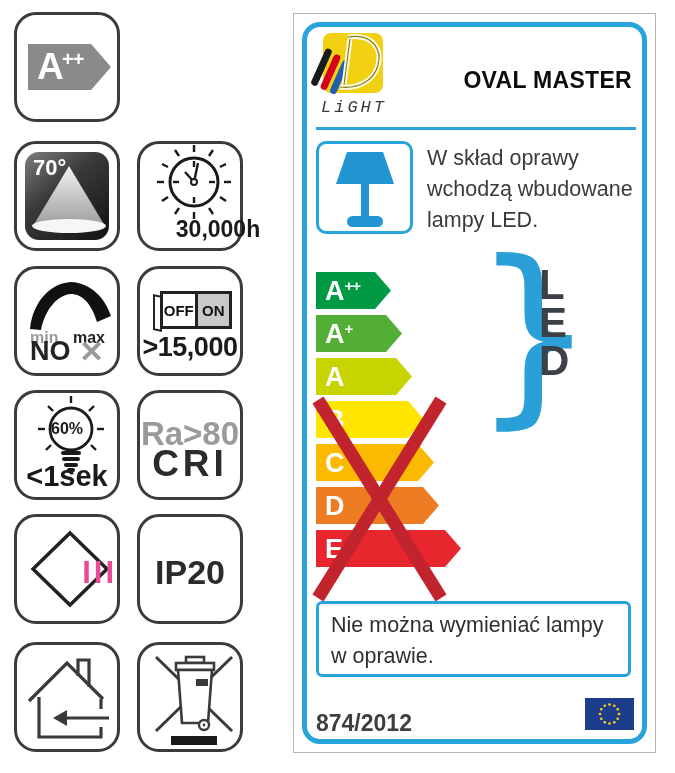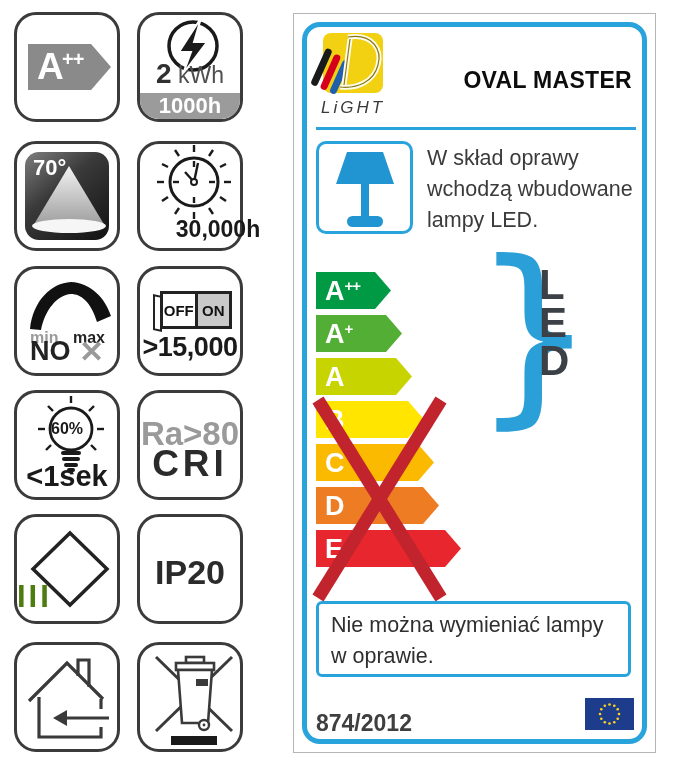--- a/index.html
+++ b/index.html
@@ -61,34 +61,34 @@
   .warmup-time{position:absolute;bottom:4px;width:100%;text-align:center;
      font-size:29px;font-weight:bold;color:#1a1a1a;}
 
   
   .cri-ra{position:absolute;top:22px;width:100%;text-align:center;color:#9a9a9a;
      font-size:33px;font-weight:bold;}
   .cri-main{position:absolute;top:50px;width:100%;text-align:center;color:#2b2b2b;
      font-size:37px;font-weight:bold;letter-spacing:4px;}
 
   
-  .p3-label{position:absolute;top:38px;width:100%;text-align:left;font-size:31px;
-     font-weight:bold;color:#4d7c0f;letter-spacing:3px;margin-top:24px;}
+  .p3-label{position:absolute;top:38px;width:100%;text-align:right;font-size:31px;
+     font-weight:bold;color:#ec4899;letter-spacing:3px;}
 
   
   .ip-label{position:absolute;top:36px;width:100%;text-align:center;font-size:34px;
      font-weight:bold;color:#2b2b2b;}
 
   
   .card-outer{position:absolute;left:293px;top:13px;width:363px;height:740px;
      border:1px solid #b5b5b5;background:#fff;box-sizing:border-box;}
   .card-inner{position:absolute;left:8px;top:8px;right:8px;bottom:8px;
      border:5px solid #29a3dc;border-radius:18px;}
   .brand-label{position:absolute;left:27px;top:84px;font-size:17px;font-style:italic;
-     letter-spacing:3px;color:#3a3a3a;}
+     letter-spacing:3px;color:#3a3a3a;font-family:Liberation Mono, monospace;}
   .card-title{position:absolute;top:53px;right:23px;font-size:23px;font-weight:600;
      color:#0d0d0d;letter-spacing:0.3px;}
   .divider{position:absolute;left:22px;top:113px;width:320px;height:3px;background:#29a3dc;}
 
   .lamp-box{position:absolute;left:22px;top:127px;width:97px;height:93px;border:3px solid #29a3dc;
      border-radius:10px;box-sizing:border-box;display:flex;align-items:center;justify-content:center;}
   .led-note{position:absolute;left:133px;top:129px;font-size:21.5px;line-height:31px;color:#3b3b3b;}
 
   .earrow{position:absolute;left:22px;height:37px;
      clip-path:polygon(0 0,calc(100% - 16px) 0,100% 50%,calc(100% - 16px) 100%,0 100%);}
@@ -116,31 +116,20 @@
 
 <div class="stage">
 
   <div class="tile c1 r1">
     <div class="eclass-arrow">
       <span class="big">A</span>
       <span class="sup2">++</span>
     </div>
   </div>
 
-  <div class="tile c2 r1 tile-consumption">
-    <svg width="106" height="58" viewBox="0 0 106 58">
-      <circle cx="53" cy="31" r="24" fill="none" stroke="#1a1a1a" stroke-width="3.5"></circle>
-      <path d="M61 3 L39 37 L51 37 L43 59 L67 27 L54 27 Z" fill="#1a1a1a" stroke="#fff" stroke-width="2"></path>
-    </svg>
-    <div class="kwh-row">
-      <span class="v">2</span>
-      <span class="u">kWh</span>
-    </div>
-    <div class="kwh-band">1000h</div>
-  </div>
 
   <div class="tile c1 r2">
     <div class="beam-box">
       <span class="beam-angle-label">70°</span>
       <svg width="88" height="94" viewBox="0 0 88 94">
         <defs>
           <linearGradient id="coneGrad" x1="0" y1="0" x2="0" y2="1">
             <stop offset="0" stop-color="#f2f2f2"></stop>
               <stop offset="1" stop-color="#9d9d9d"></stop>
           </linearGradient>

